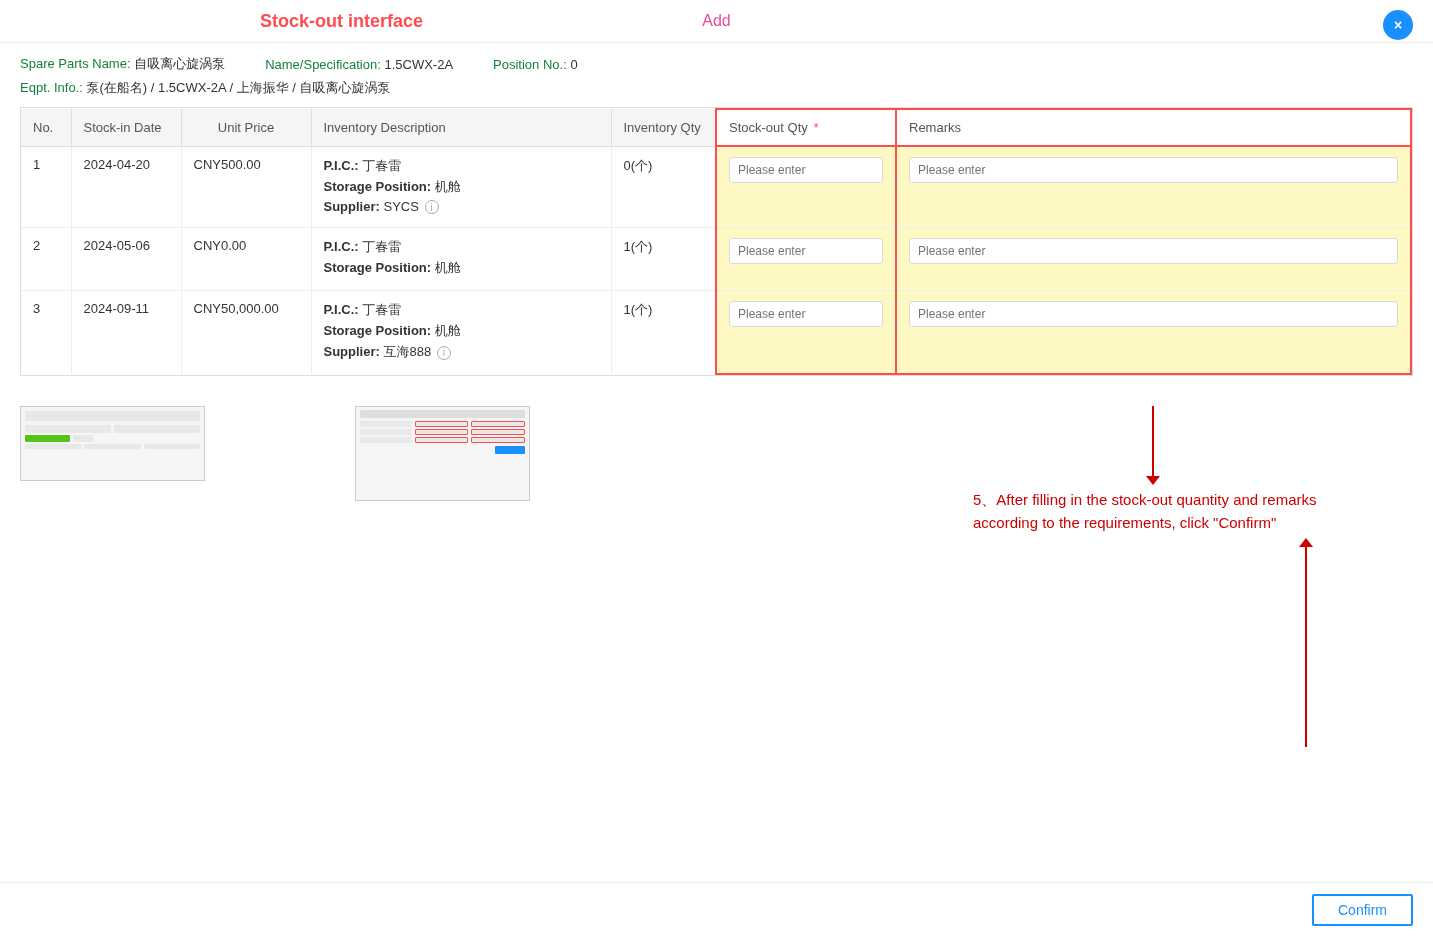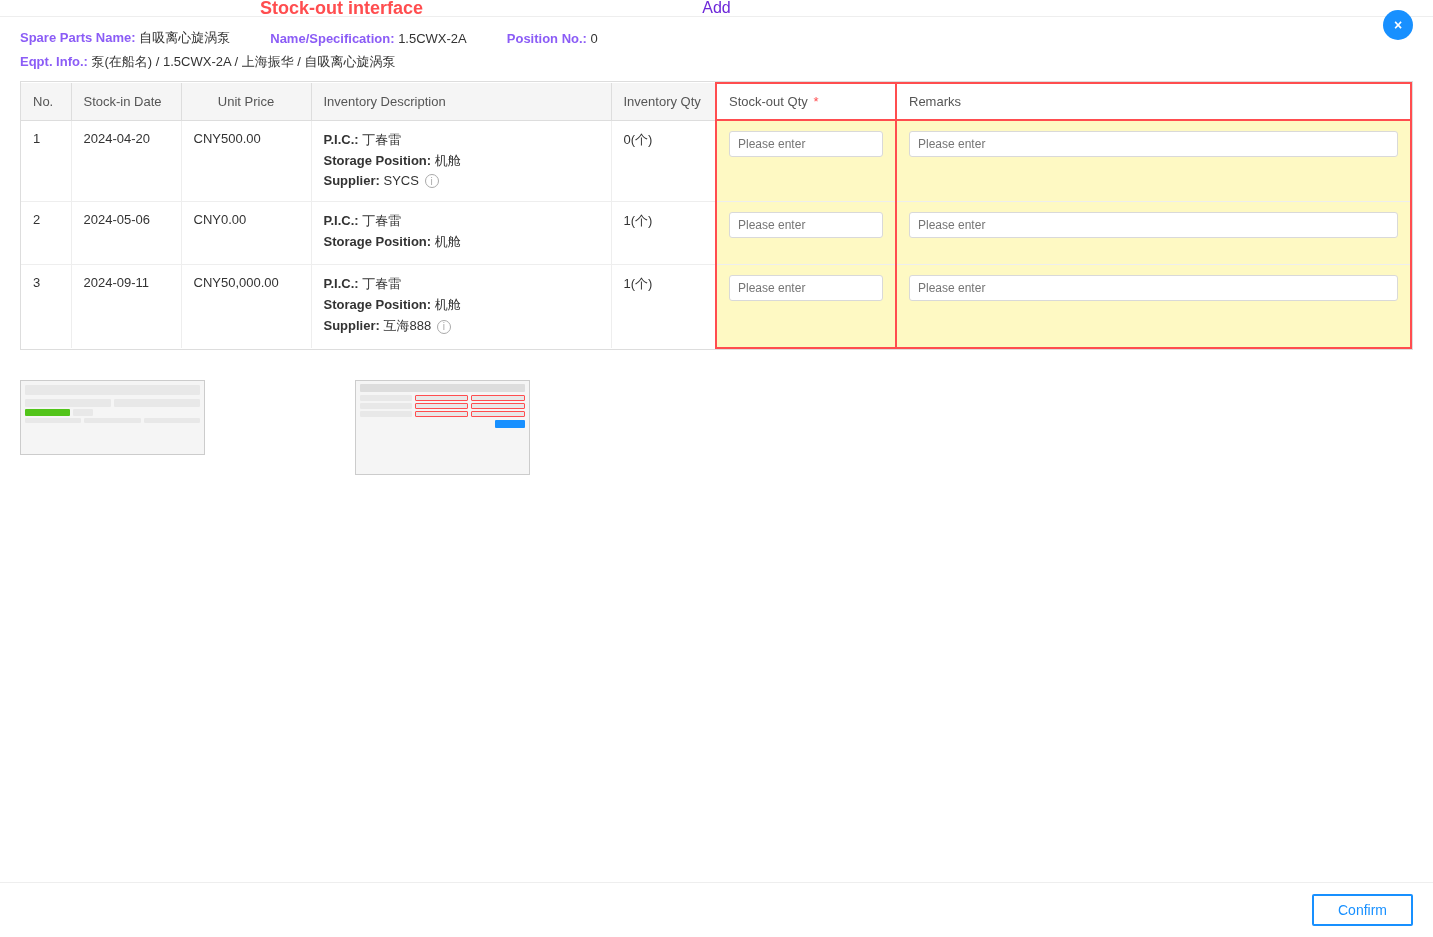--- a/index.html
+++ b/index.html
@@ -12,37 +12,37 @@
       min-height: 937px;
       position: relative;
       overflow: hidden;
     }
 
     
     .header {
       display: flex;
       align-items: center;
       justify-content: center;
-      padding: 8px 20px;
+      padding: 21px 20px;
       border-bottom: 1px solid #eee;
       position: relative;
     }
     .header-title-left {
       position: absolute;
       left: 50%;
       transform: translateX(-50%);
       font-size: 18px;
       color: #ff4d4f;
       font-weight: bold;
       left: 260px;
       transform: none;
     }
     .header-title-center {
       font-size: 16px;
-      color: #6d28d9;
+      color: #ec4899;
       position: absolute;
       left: 50%;
       transform: translateX(-50%);
     }
     .close-btn {
       position: absolute;
       right: 20px;
       top: 10px;
       width: 30px;
       height: 30px;
@@ -63,22 +63,22 @@
       padding: 12px 20px 4px 20px;
     }
     .info-row {
       display: flex;
       align-items: center;
       margin-bottom: 6px;
       flex-wrap: wrap;
       gap: 40px;
     }
     .info-label {
-      font-weight: bold;
-      color: #8b5cf6;
+      font-weight: normal;
+      color: #15803d;
     }
     .info-value {
       color: #333;
     }
 
     
     .table-container {
       margin: 0 20px;
       border: 1px solid #ddd;
     }
@@ -386,17 +386,31 @@
         <div class="mini-cell" style="height:6px;"></div>
         <div class="mini-cell mini-cell-red" style="height:6px;"></div>
         <div class="mini-cell mini-cell-red" style="height:6px;"></div>
       </div>
       <div style="display:flex;justify-content:flex-end;margin:3px 4px;">
         <div style="width:30px;height:8px;background:#1890ff;border-radius:1px;"></div>
       </div>
     </div>
   </div>
 
+  <div style="display: flex; flex-direction: column; align-items: center; margin-left: auto; margin-right: 80px;">
+
+    <div style="display:flex; flex-direction:column; align-items:center; margin-bottom:4px;">
+      <div style="width:2px; height:70px; background:#cc0000;"></div>
+      <div style="width:0; height:0; border-left:7px solid transparent; border-right:7px solid transparent; border-top:9px solid #cc0000;"></div>
+    </div>
+
+    <div class="instruction-text">5、After filling in the stock-out quantity and remarks according to the requirements, click "Confirm"</div>
+
+    <div style="display:flex; flex-direction:column; align-items:center; margin-top:4px; align-self:flex-end; margin-right:20px;">
+      <div style="width:0; height:0; border-left:7px solid transparent; border-right:7px solid transparent; border-bottom:9px solid #cc0000; margin-bottom:0;"></div>
+      <div style="width:2px; height:200px; background:#cc0000;"></div>
+    </div>
+  </div>
 </div>
 
 <div class="footer">
   <button class="confirm-btn">Confirm</button>
 </div>
 
 </body></html>

